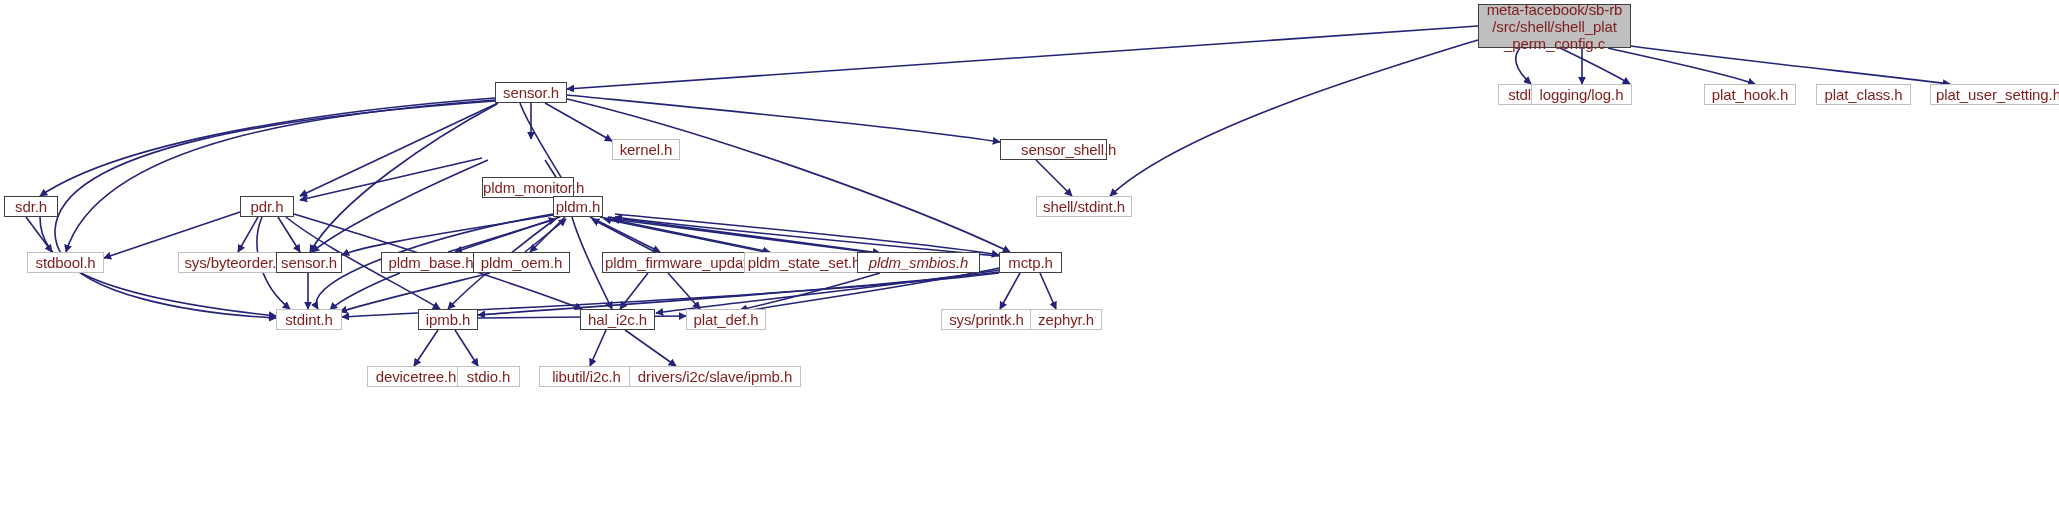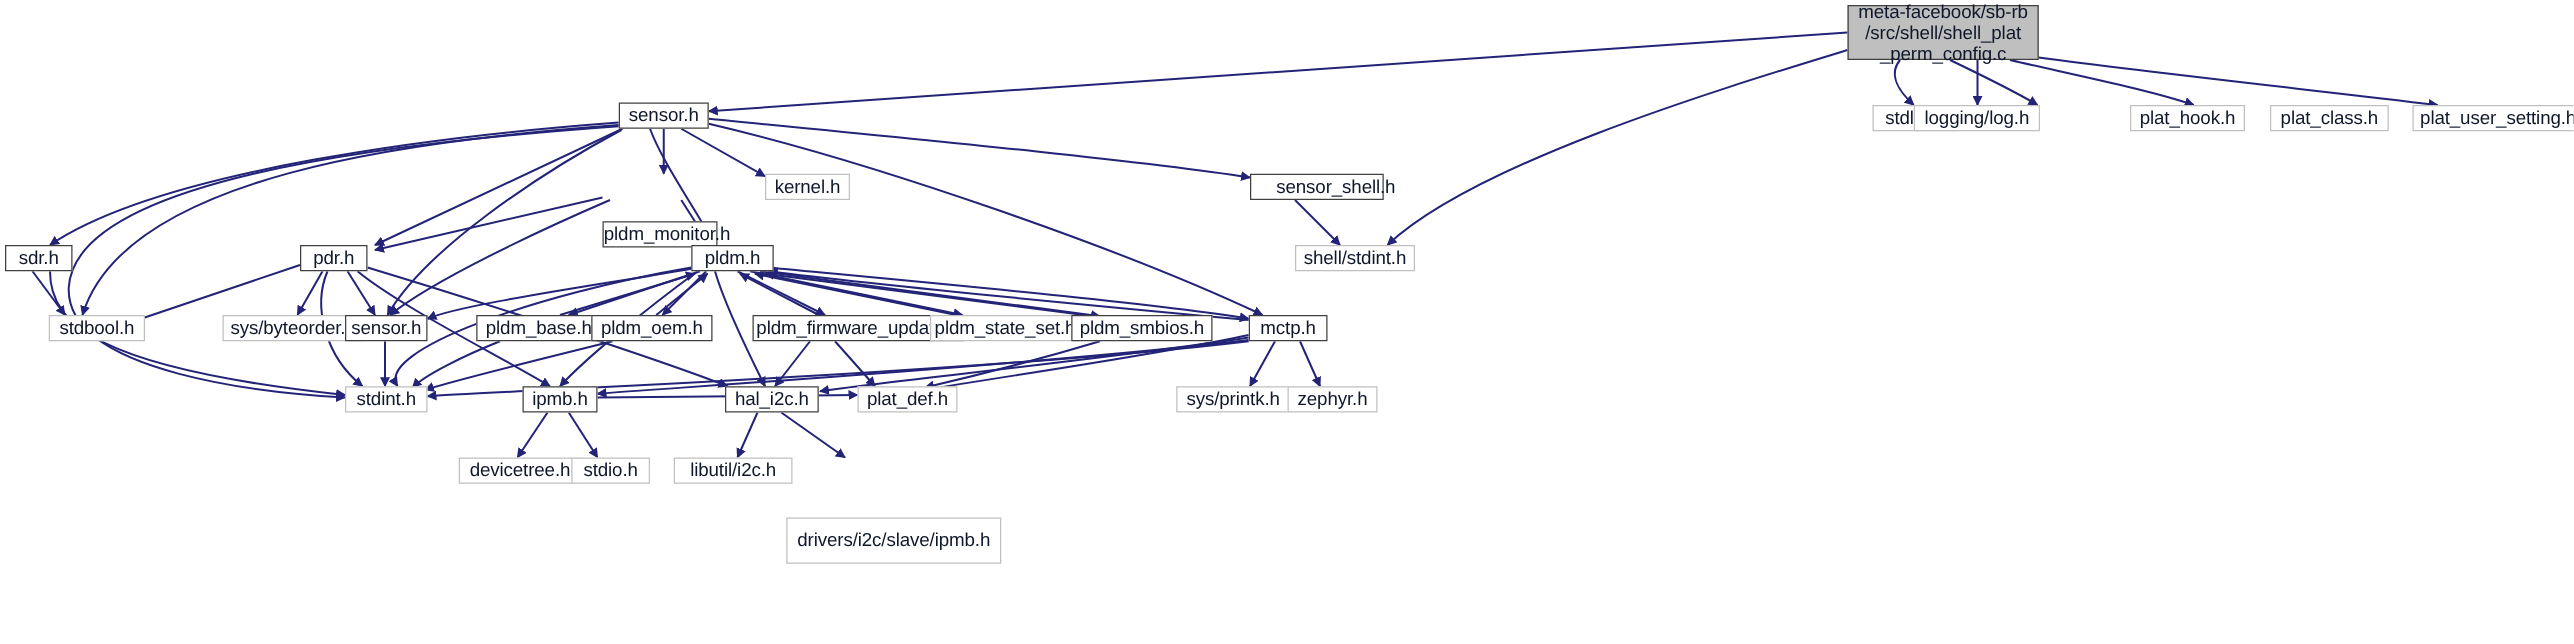--- a/index.html
+++ b/index.html
@@ -24,21 +24,21 @@
   }
   .node-box {
     position: absolute;
     box-sizing: border-box;
     display: flex;
     align-items: center;
     justify-content: center;
     text-align: center;
     background: #ffffff;
     border: 1px solid #c0c0c0;
-    color: #0f172a;
+    color: #7f1d1d;
     font-size: 15px;
     line-height: 17px;
     white-space: pre;
     letter-spacing: -0.1px;
   }
   .node-box.solid {
     border: 1px solid #404040;
   }
   .node-box.root {
     background: #bfbfbf;
@@ -134,34 +134,34 @@
       <div class="node-box " style="left: 1704px; top: 84px; width: 92px; height: 21px;"><span class="node-label">plat_hook.h</span></div>
       <div class="node-box " style="left: 1816px; top: 84px; width: 95px; height: 21px;"><span class="node-label">plat_class.h</span></div>
       <div class="node-box " style="left: 1930px; top: 84px; width: 137px; height: 21px;"><span class="node-label">plat_user_setting.h</span></div>
       <div class="node-box solid" style="left: 495px; top: 82px; width: 72px; height: 21px;"><span class="node-label">sensor.h</span></div>
       <div class="node-box solid" style="left: 482px; top: 139px; width: 92px; height: 21px; margin-top: 38px;"><span class="node-label">pldm_monitor.h</span></div>
       <div class="node-box " style="left: 612px; top: 139px; width: 68px; height: 21px;"><span class="node-label">kernel.h</span></div>
       <div class="node-box solid" style="left: 1000px; top: 139px; width: 107px; height: 21px; padding-left: 20px;"><span class="node-label">sensor_shell.h</span></div>
       <div class="node-box " style="left: 1036px; top: 196px; width: 96px; height: 21px;"><span class="node-label">shell/stdint.h</span></div>
       <div class="node-box solid" style="left: 4px; top: 196px; width: 54px; height: 21px;"><span class="node-label">sdr.h</span></div>
       <div class="node-box solid" style="left: 240px; top: 196px; width: 54px; height: 21px;"><span class="node-label">pdr.h</span></div>
-      <div class="node-box solid" style="left: 553px; top: 196px; width: 66px; height: 21px;"><span class="node-label">pldm.h</span></div>
+      <div class="node-box solid" style="left: 553px; top: 196px; width: 50px; height: 21px;"><span class="node-label">pldm.h</span></div>
       <div class="node-box solid" style="left: 999px; top: 252px; width: 63px; height: 21px;"><span class="node-label">mctp.h</span></div>
-      <div class="node-box " style="left: 27px; top: 252px; width: 77px; height: 21px; margin-left: 12px;"><span class="node-label">stdbool.h</span></div>
+      <div class="node-box " style="left: 27px; top: 252px; width: 77px; height: 21px;"><span class="node-label">stdbool.h</span></div>
       <div class="node-box " style="left: 178px; top: 252px; width: 113px; height: 21px;"><span class="node-label">sys/byteorder.h</span></div>
       <div class="node-box solid" style="left: 276px; top: 252px; width: 66px; height: 21px;"><span class="node-label">sensor.h</span></div>
       <div class="node-box solid" style="left: 381px; top: 252px; width: 100px; height: 21px;"><span class="node-label">pldm_base.h</span></div>
       <div class="node-box solid" style="left: 473px; top: 252px; width: 97px; height: 21px;"><span class="node-label">pldm_oem.h</span></div>
       <div class="node-box solid" style="left: 602px; top: 252px; width: 169px; height: 21px;"><span class="node-label">pldm_firmware_update.h</span></div>
       <div class="node-box " style="left: 744px; top: 252px; width: 120px; height: 21px;"><span class="node-label">pldm_state_set.h</span></div>
-      <div class="node-box solid" style="left: 857px; top: 252px; width: 113px; height: 21px;"><span class="node-label">pldm_smbios.h</span></div>
+      <div class="node-box solid" style="left: 857px; top: 252px; width: 123px; height: 21px; font-style: italic;"><span class="node-label">pldm_smbios.h</span></div>
       <div class="node-box " style="left: 941px; top: 309px; width: 91px; height: 21px;"><span class="node-label">sys/printk.h</span></div>
       <div class="node-box " style="left: 1030px; top: 309px; width: 72px; height: 21px;"><span class="node-label">zephyr.h</span></div>
       <div class="node-box " style="left: 276px; top: 309px; width: 66px; height: 21px;"><span class="node-label">stdint.h</span></div>
       <div class="node-box solid" style="left: 418px; top: 309px; width: 60px; height: 21px;"><span class="node-label">ipmb.h</span></div>
       <div class="node-box solid" style="left: 580px; top: 309px; width: 75px; height: 21px;"><span class="node-label">hal_i2c.h</span></div>
       <div class="node-box " style="left: 686px; top: 309px; width: 80px; height: 21px;"><span class="node-label">plat_def.h</span></div>
       <div class="node-box " style="left: 367px; top: 366px; width: 98px; height: 21px;"><span class="node-label">devicetree.h</span></div>
       <div class="node-box " style="left: 457px; top: 366px; width: 63px; height: 21px;"><span class="node-label">stdio.h</span></div>
       <div class="node-box " style="left: 539px; top: 366px; width: 95px; height: 21px;"><span class="node-label">libutil/i2c.h</span></div>
-      <div class="node-box " style="left: 629px; top: 366px; width: 172px; height: 37px; margin-top: 48px;"><span class="node-label">drivers/i2c/slave/ipmb.h</span></div>
+      <div class="node-box " style="left: 629px; top: 366px; width: 172px; height: 21px;"><span class="node-label">drivers/i2c/slave/ipmb.h</span></div>
     </div>
 </div>
 
 </body></html>

